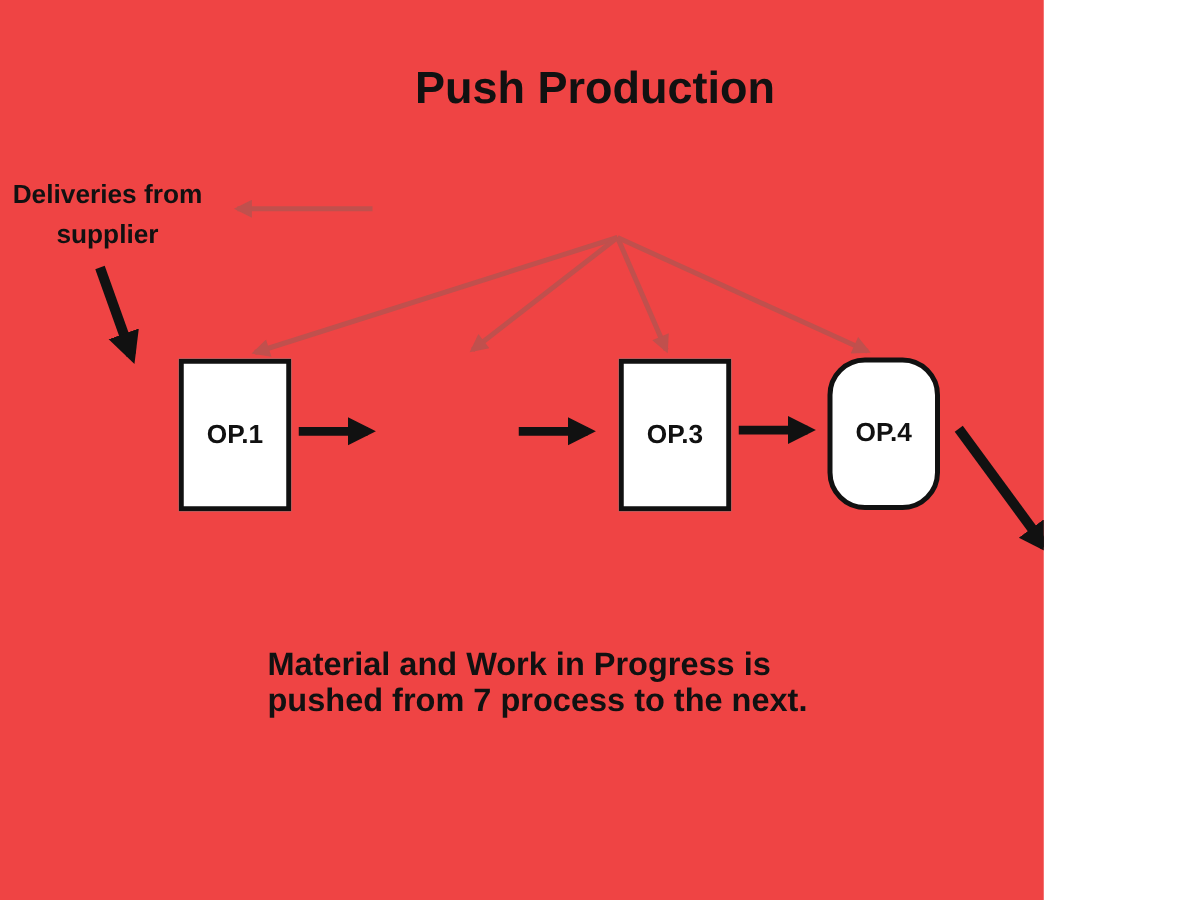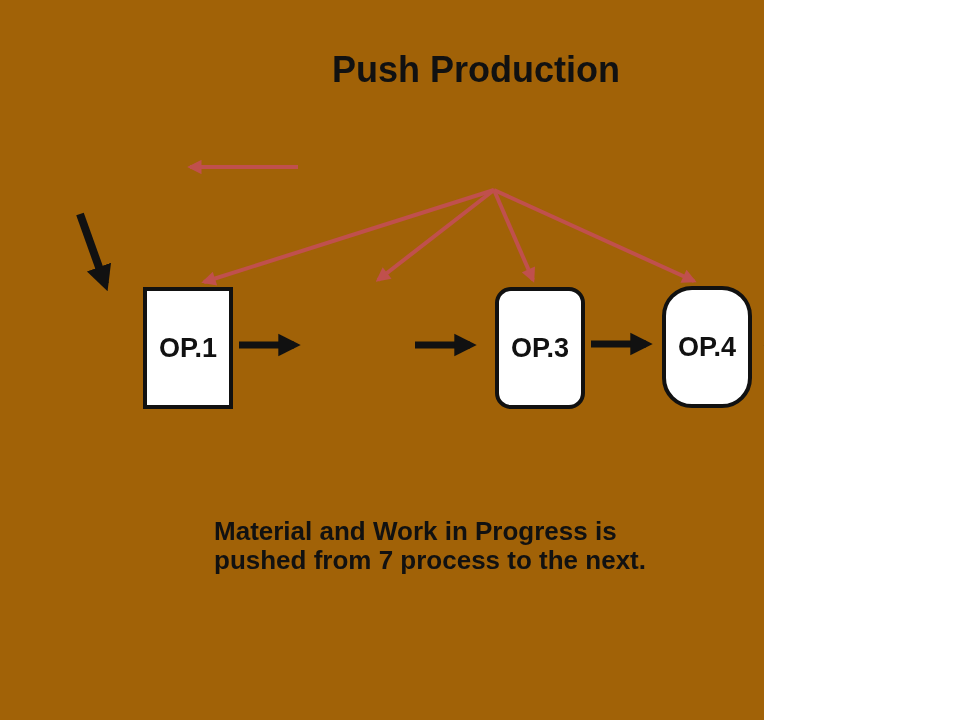--- a/index.html
+++ b/index.html
@@ -1,19 +1,19 @@
 <!DOCTYPE html>
 <html style="--red: #C0504D; --black: #111111;"><head>
 <meta charset="utf-8">
 <style>
   html,body{margin:0;padding:0;background:#fff;}
   .slide{
     position:relative;
-    width:764px;height:720px;
-    background:#a16207;
+    width:835px;height:720px;
+    background:#ef4444;
     overflow:hidden;
     font-family:"Liberation Sans", sans-serif;
     font-weight:bold;
     color:var(--black,#111);
   }
   .abs{position:absolute;}
   .title{
     left:476px;top:50px;
     transform:translateX(-50%);
     font-size:36px;line-height:40px;
@@ -48,25 +48,25 @@
     text-align:left;
     white-space:nowrap;
   }
   .op-box{
     position:absolute;
     width:90px;height:122px;
     box-sizing:border-box;
     border:4px solid var(--black,#111);
     background:#fff;
     display:flex;align-items:center;justify-content:center;
-    font-size:27px;
+    font-size:21px;
   }
   #op1{left:143px;top:287px;}
   #op2{left:319px;top:287px;}
-  #op3{left:495px;top:287px;border-radius:16px;}
+  #op3{left:495px;top:287px;}
   #op4{left:662px;top:286px;border-radius:30px;}
   svg.connectors{
     position:absolute;left:0;top:0;
     width:960px;height:720px;
     pointer-events:none;
   }
   .rline{stroke:var(--red,#C0504D);stroke-width:4;fill:none;}
   .bline{stroke:var(--black,#111);stroke-width:7;fill:none;}
   .bline-thick{stroke:var(--black,#111);stroke-width:8;fill:none;}
 </style>
@@ -94,20 +94,24 @@
     <line class="bline-thick" x1="80" y1="214" x2="105" y2="284" marker-end="url(#blackhead)"></line>
     <line class="bline" x1="239" y1="345" x2="294" y2="345" marker-end="url(#blackhead)"></line>
     <line class="bline" x1="415" y1="345" x2="470" y2="345" marker-end="url(#blackhead)"></line>
     <line class="bline" x1="591" y1="344" x2="646" y2="344" marker-end="url(#blackhead)"></line>
     <line class="bline-thick" x1="767" y1="343" x2="836" y2="437" marker-end="url(#blackhead)"></line>
   </svg>
 
   <div class="abs title">Push Production</div>
 
 
+  <div class="abs deliveries-label">
+    <div>Deliveries from</div>
+    <div>supplier</div>
+  </div>
 
   <div class="op-box" id="op1">
     <span>OP.1</span>
   </div>
   <div class="op-box" id="op3">
     <span>OP.3</span>
   </div>
   <div class="op-box" id="op4">
     <span>OP.4</span>
   </div>

